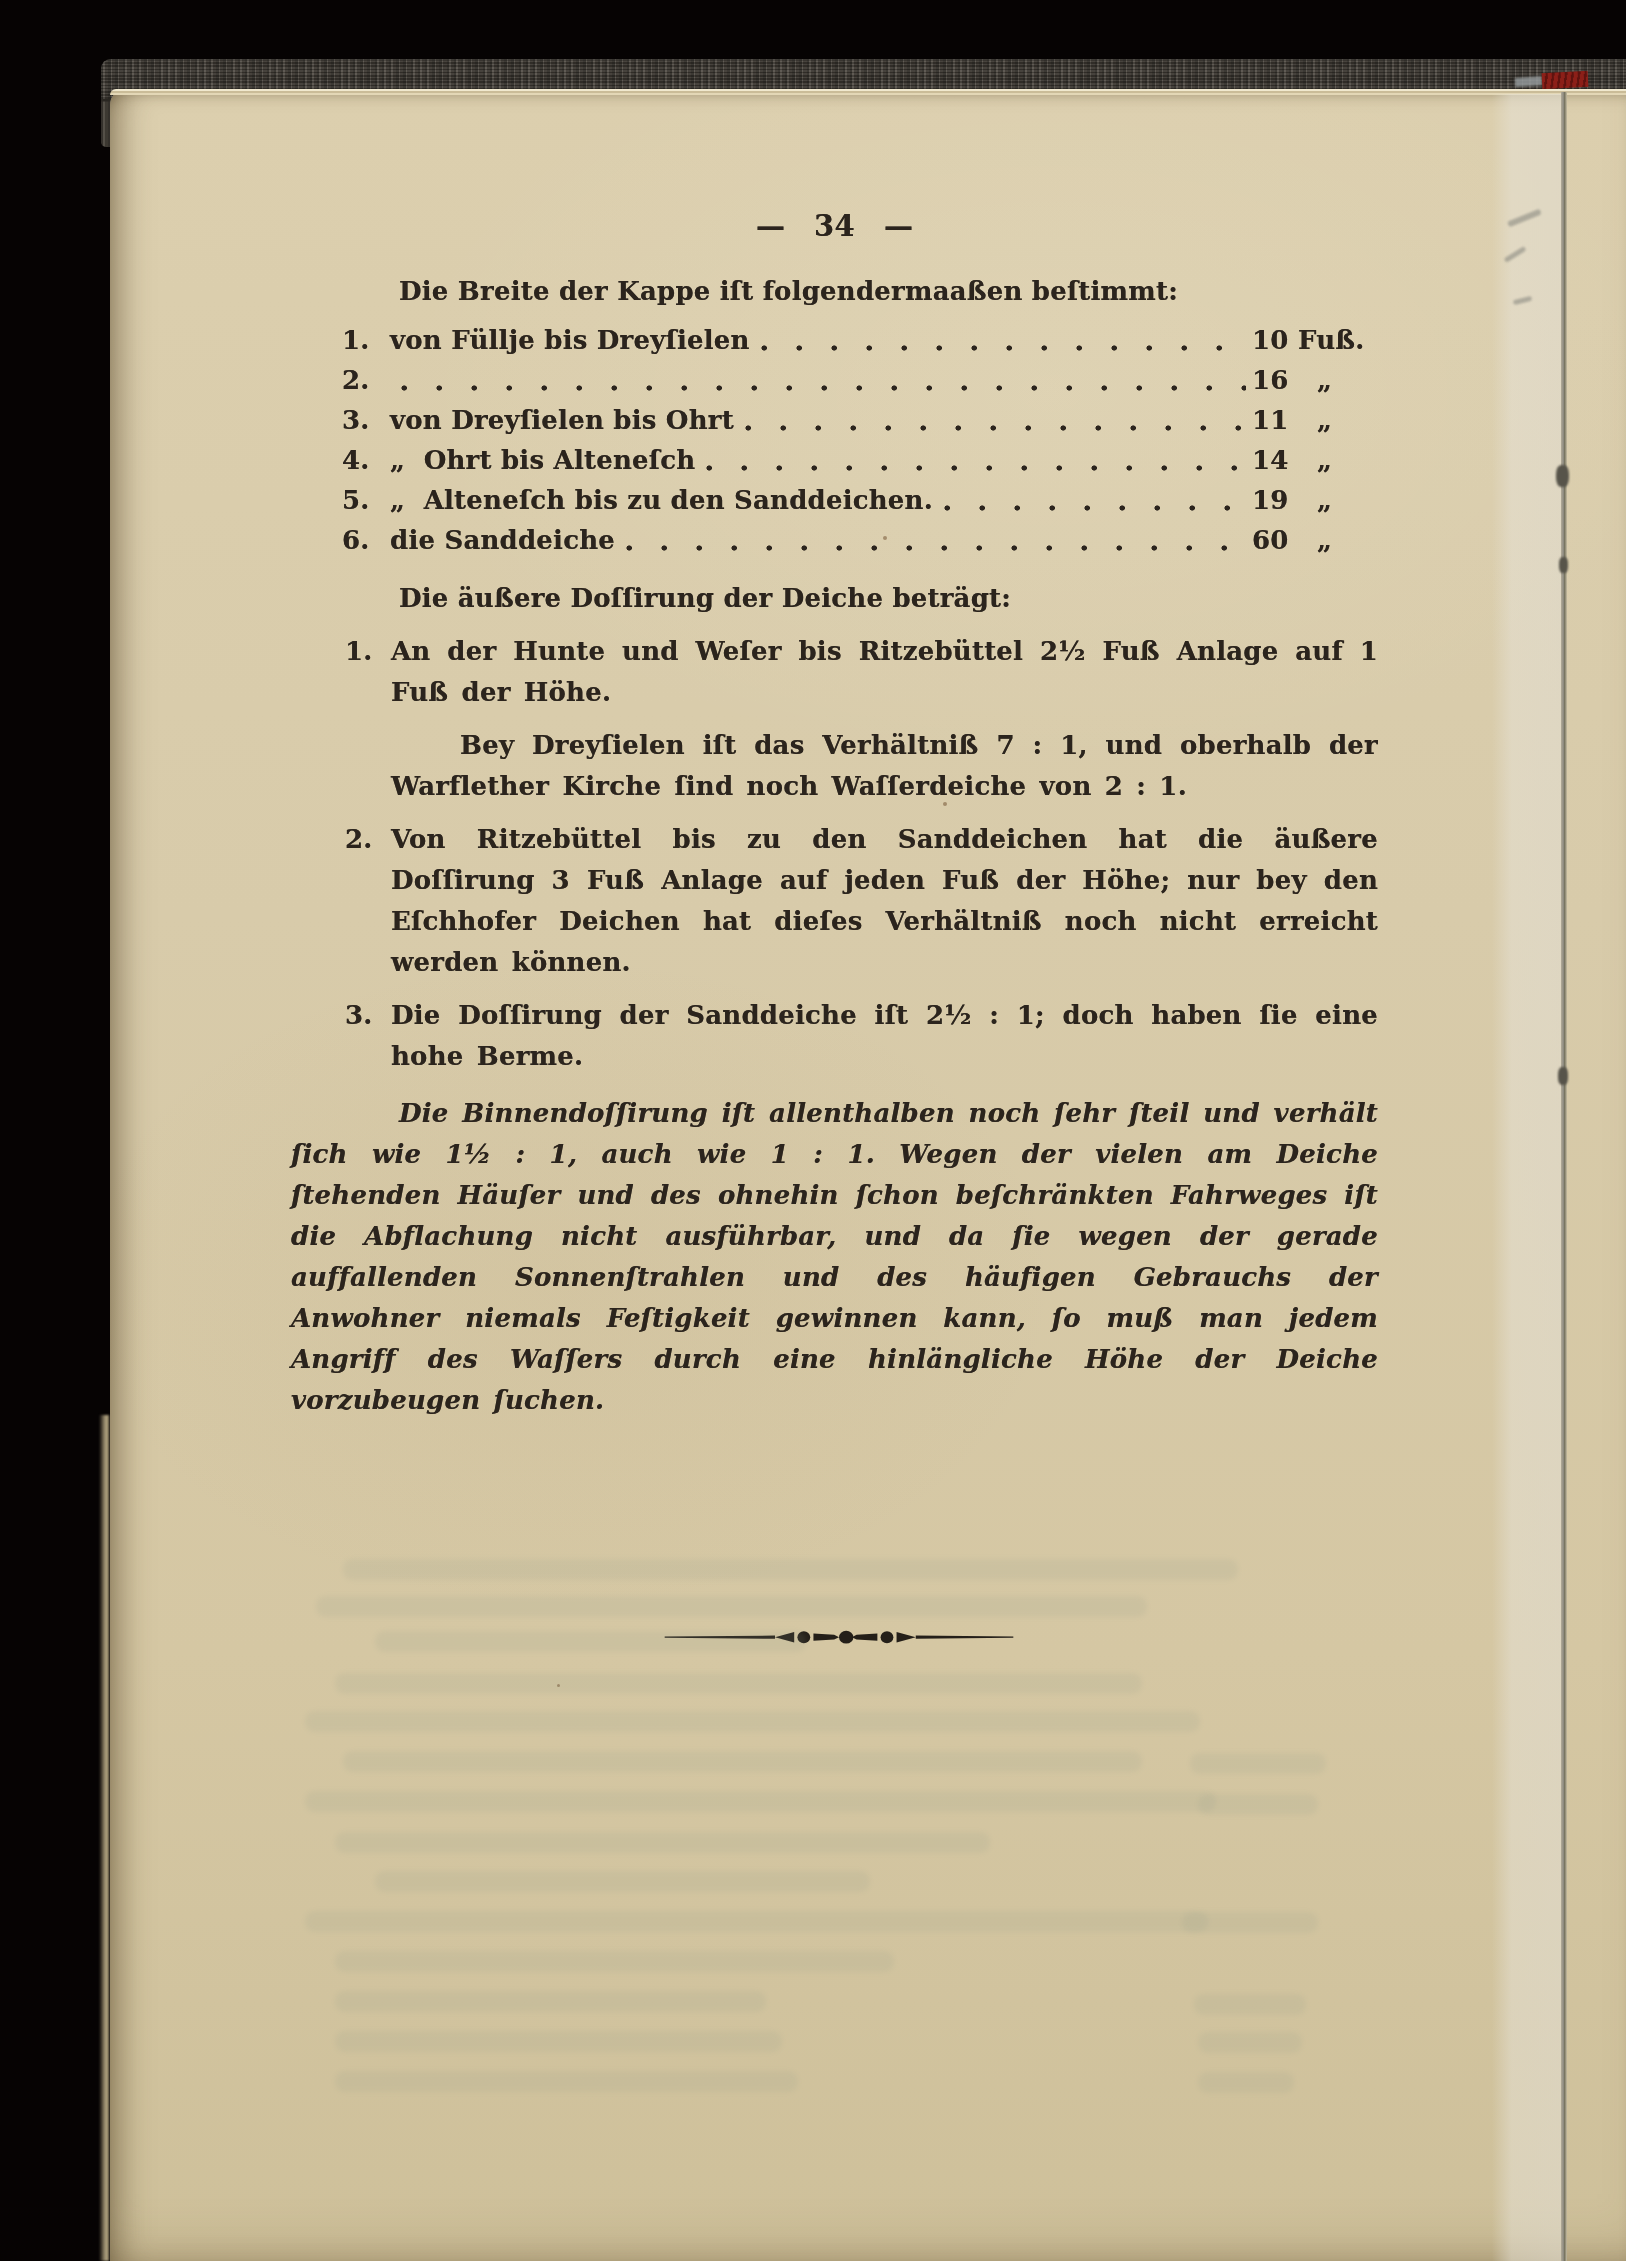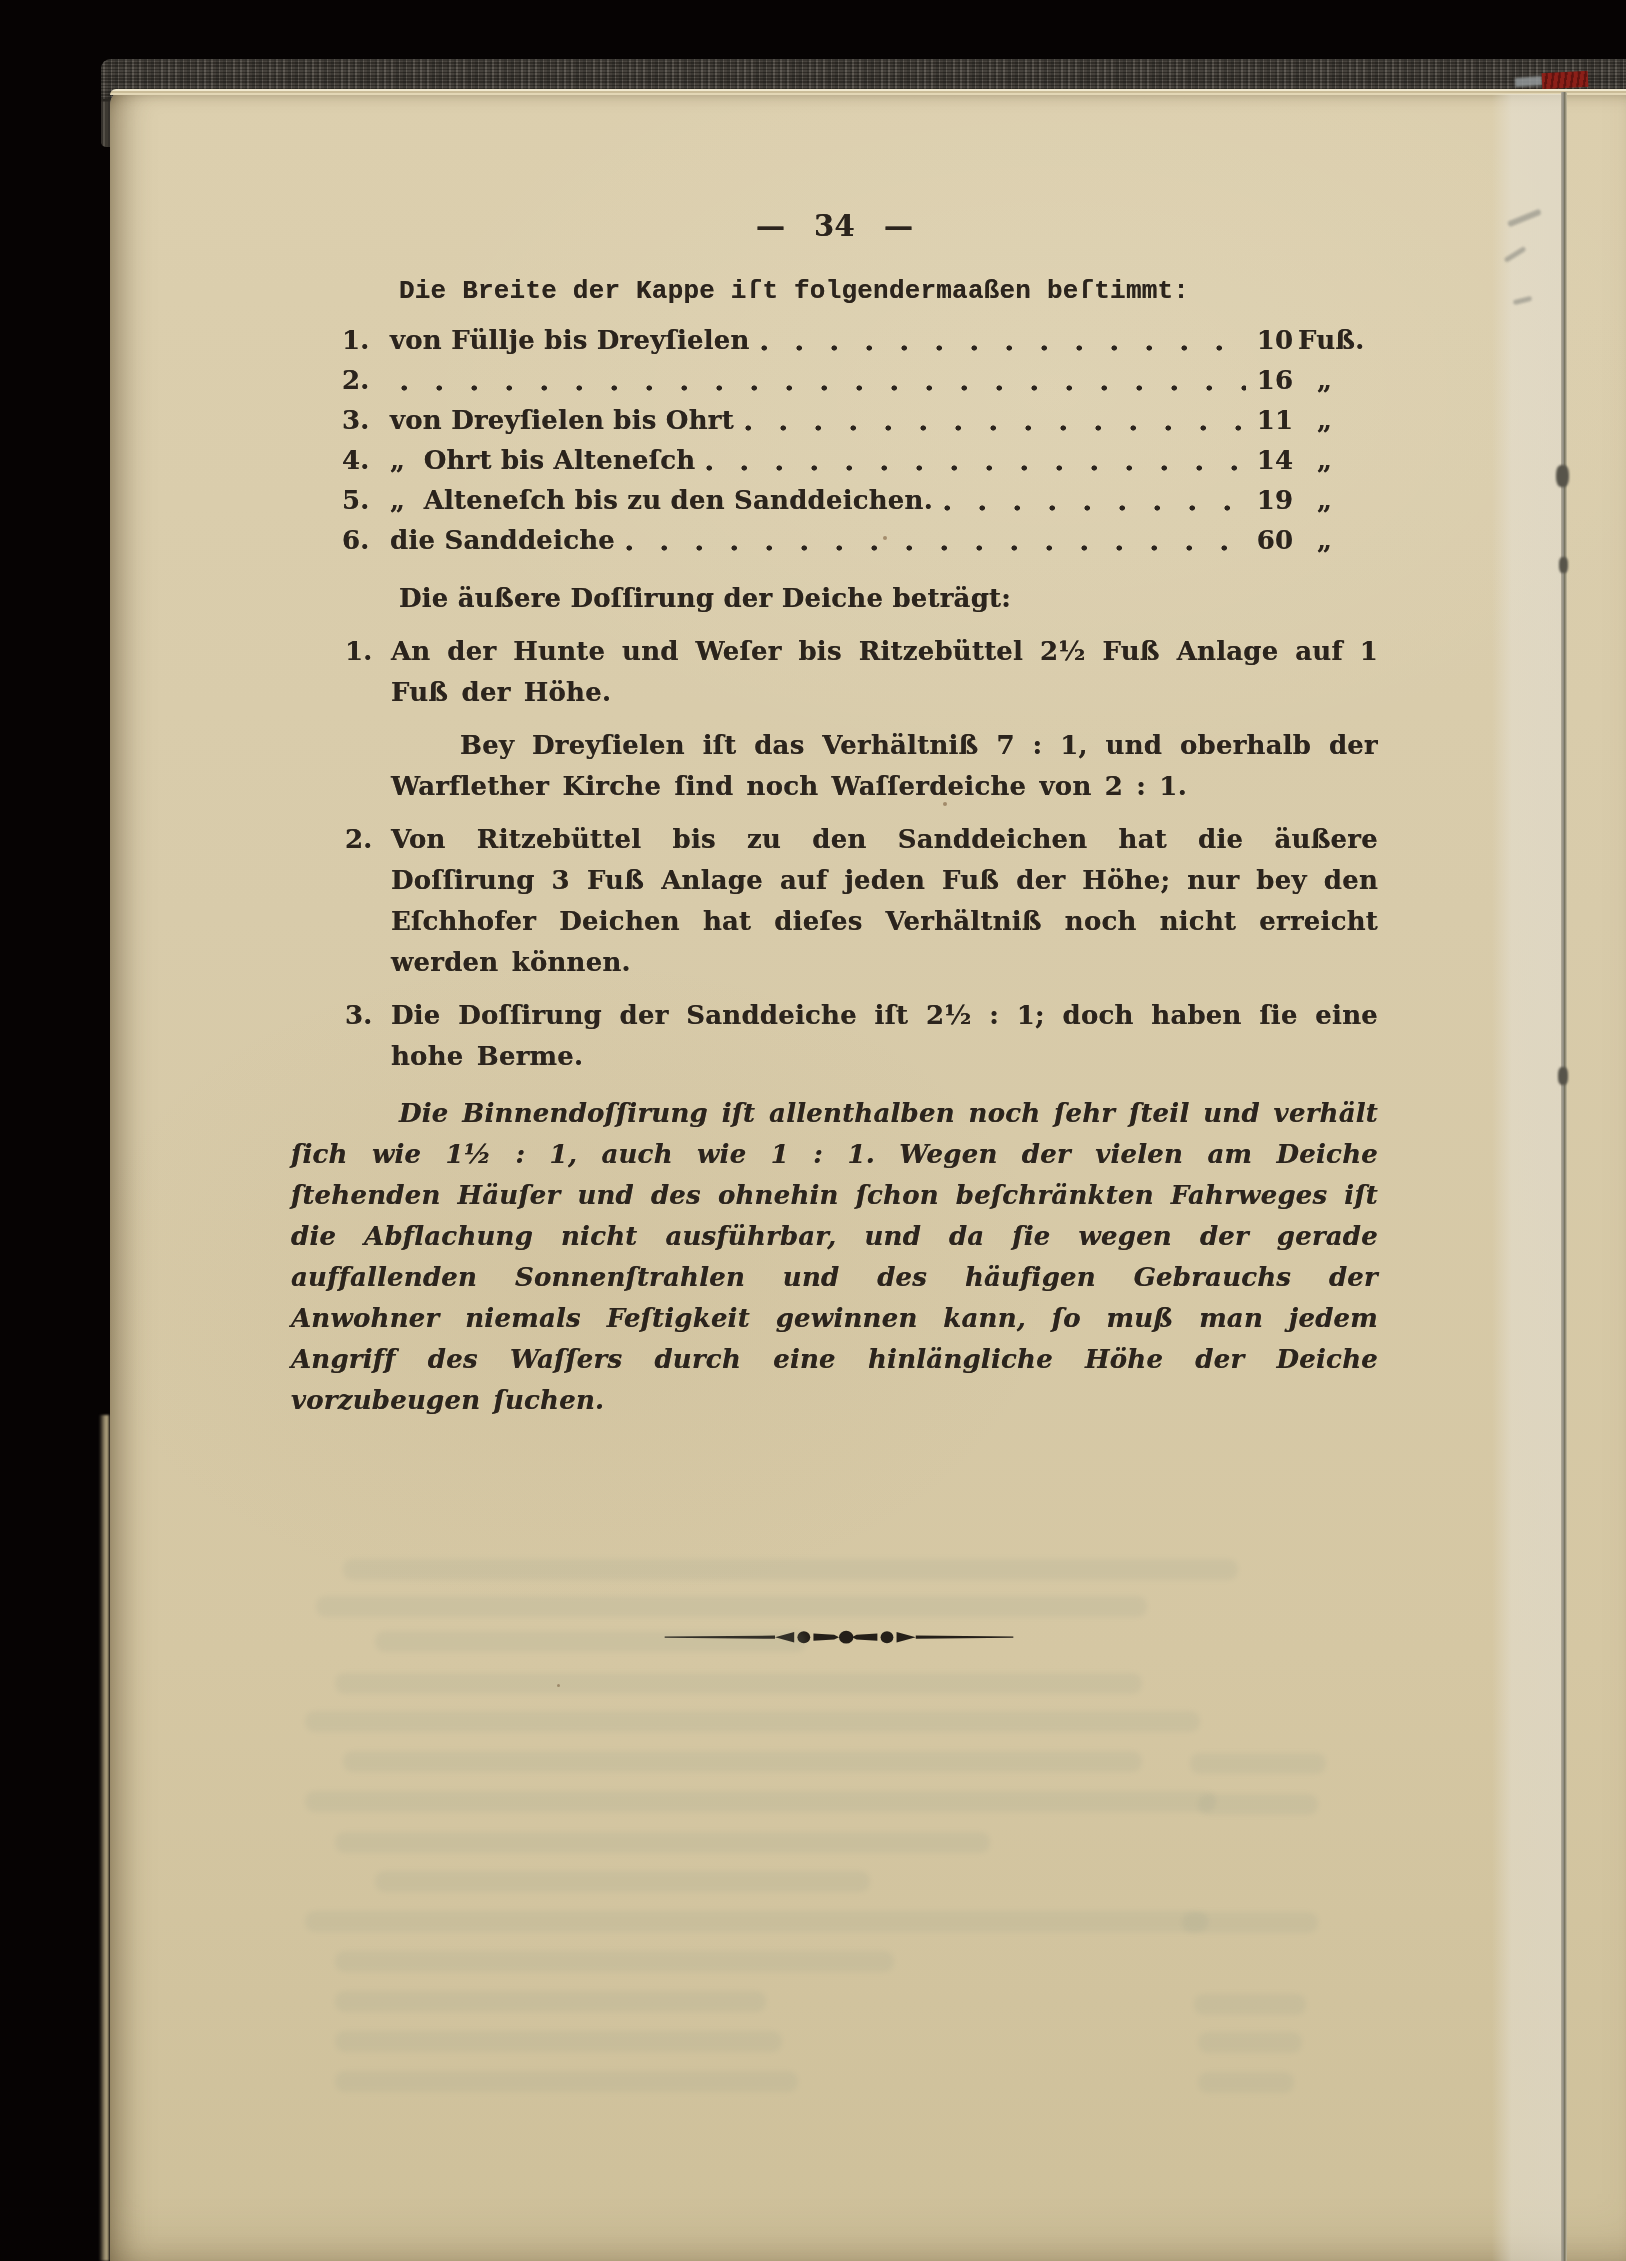--- a/index.html
+++ b/index.html
@@ -76,32 +76,32 @@
     letter-spacing:0.2px;
     text-shadow:0 0 0.6px rgba(43,36,29,.65);
   }
   .pagenum{
     margin-top:120px;display:flex;justify-content:center;align-items:baseline;
     gap:29px;font-size:29px;line-height:35px;
   }
   p{margin:0;}
   .indent{text-indent:108px;}
   .just{text-align:justify;word-spacing:4px;margin-top:12px;}
-  .intro{margin-top:27px;font-family:Liberation Mono, monospace;}
+  .intro{margin-top:27px;}
   .klist{margin-top:8px;}
   .krow{display:flex;height:40px;line-height:40px;}
   .kno{margin-left:51px;width:48px;flex:none;}
   .klabel{white-space:nowrap;flex:none;text-align:right;}
   .leader{flex:1;position:relative;margin:0 3.2px;align-self:stretch;min-width:24px;}
   .leader::after{
     content:"";position:absolute;left:8px;right:3.2px;bottom:8.8px;height:6.4px;
     background-image:radial-gradient(circle at 3.2px 3.2px,#2b241d 2.4px,rgba(0,0,0,0) 3.1px);
     background-size:35px 6.4px;background-repeat:repeat-x;
   }
-  .kval{width:46px;flex:none;text-align:center;}
+  .kval{width:46px;flex:none;}
   .kunit{width:80px;flex:none;}
   .krow.ditto .kunit{padding-left:19px;box-sizing:border-box;}
   .note{margin-top:4.8px;}
   .intro2{margin-top:17.6px;}
   .ditem{position:relative;padding-left:100px;margin-top:11.2px;}
   .dno{position:absolute;left:54px;top:0;}
   .dsub{text-indent:69px;}
   .binnen{margin-top:16px;font-style:italic;}
   
   .divider{position:absolute;left:553px;top:1537px;}

